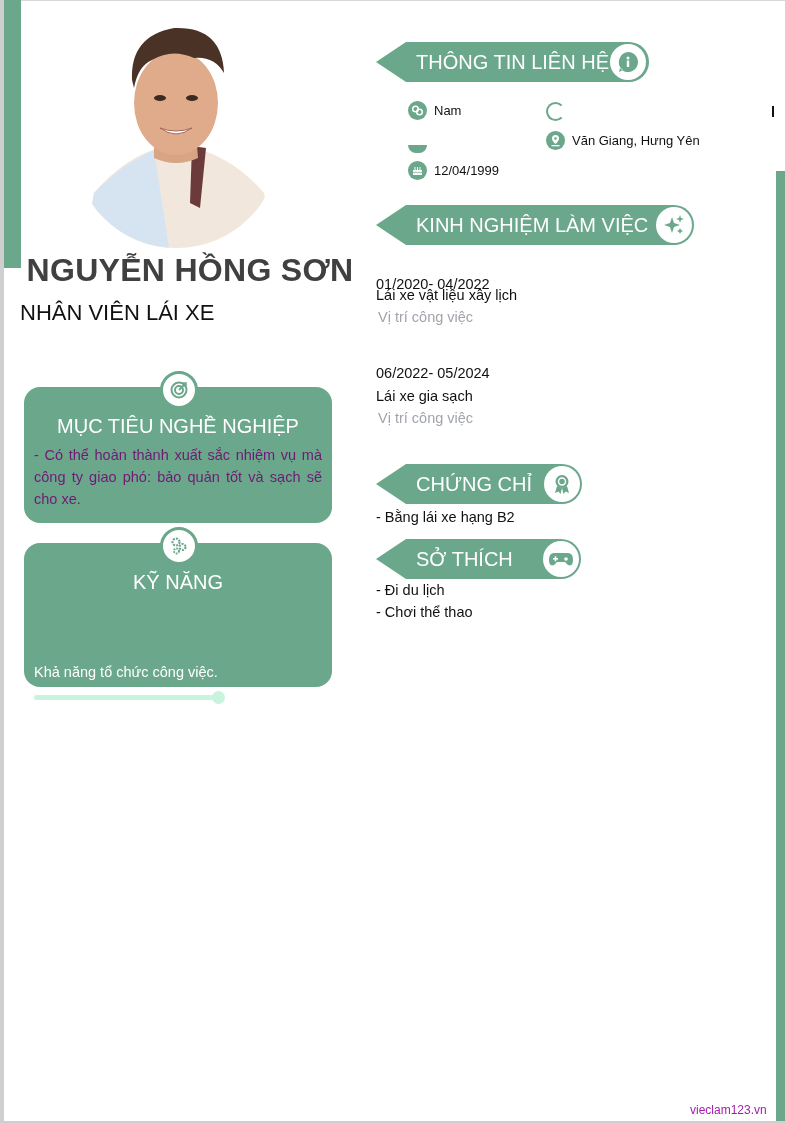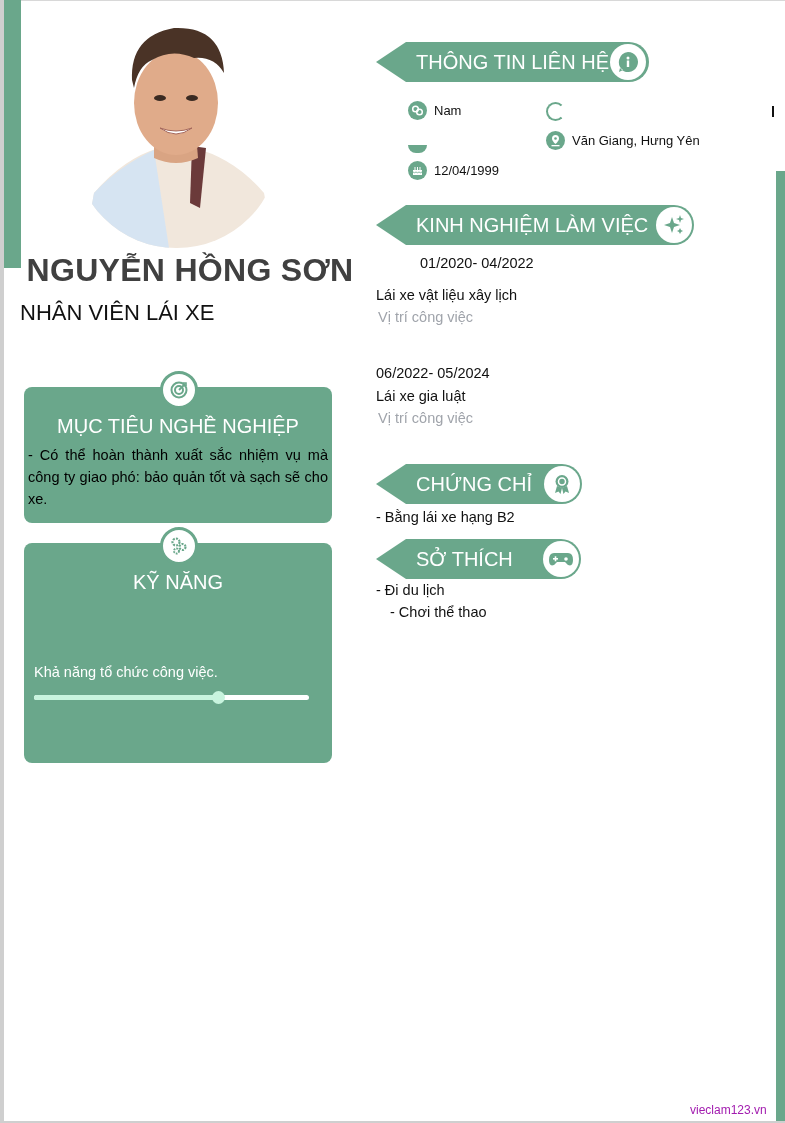--- a/index.html
+++ b/index.html
@@ -10,24 +10,24 @@
     .frame-bottom { position: absolute; left: 0; bottom: 0; width: 785px; height: 2px; background: #cfcfcf; }
     .bar-left { position: absolute; left: 4px; top: 0; width: 17px; height: 268px; background: #6aa78b; }
     .bar-right { position: absolute; left: 776px; top: 171px; width: 9px; height: 950px; background: #6aa78b; }
 
     .photo { position: absolute; left: 74px; top: 18px; width: 205px; height: 230px; overflow: hidden; border-radius: 0 0 102px 102px; }
     .photo svg { display: block; }
 
     .name { position: absolute; left: 20px; top: 252px; width: 340px; text-align: center; font-size: 32px; font-weight: bold; color: #404040; letter-spacing: 0.3px; }
     .job-title { position: absolute; left: 20px; top: 300px; width: 340px; text-align: left; font-size: 22px; color: #111; }
 
-    .card { position: absolute; left: 24px; width: 308px; background: #6aa78b; border-radius: 8px; color: #fff; }
+    .card { position: absolute; left: 24px; width: 308px; background: #6aa78b; border-radius: 16px; color: #fff; }
     .card-icon { position: absolute; left: 136px; top: -16px; width: 38px; height: 38px; border-radius: 50%; background: #fff; border: 3px solid #6aa78b; display: flex; align-items: center; justify-content: center; }
     .card-title { text-align: center; font-size: 20px; color: #fff; }
-    .card-text { font-size: 14.5px; line-height: 22px; color: #000000; text-align: justify; padding: 0 4px; }
+    .card-text { font-size: 14.5px; line-height: 22px; color: #701a75; text-align: justify; padding: 0 10px; }
 
     .skill { position: absolute; left: 10px; width: 275px; }
     .skill-label { font-size: 14.5px; color: #fff; }
     .skill-track { position: absolute; left: 0; width: 275px; height: 5px; border-radius: 3px; background: #fff; }
     .skill-fill { position: absolute; left: 0; top: 0; height: 5px; border-radius: 3px; background: #c8f4de; }
     .skill-knob { position: absolute; top: -4px; width: 13px; height: 13px; margin-left: -6px; border-radius: 50%; background: #c8f4de; }
 
     .banner { position: absolute; left: 376px; height: 40px; }
     .banner-shape { position: absolute; left: 0; top: 0; height: 40px; }
     .banner-title { position: absolute; top: 0; left: 40px; height: 40px; line-height: 40px; font-size: 20px; color: #fff; white-space: nowrap; }
@@ -79,21 +79,21 @@
       <circle cx="10" cy="10" r="7.5" fill="none" stroke="#6aa78b" stroke-width="2"></circle>
       <circle cx="10" cy="10" r="4" fill="none" stroke="#6aa78b" stroke-width="2"></circle>
       <path d="M10 10 L16 4" stroke="#6aa78b" stroke-width="2"></path>
       <path d="M14 3 L17 3 L17 6" stroke="#6aa78b" stroke-width="1.6" fill="none"></path>
     </svg>
   </div>
   <div class="card-title" style="margin-top:28px;">MỤC TIÊU NGHỀ NGHIỆP</div>
   <div class="card-text" style="margin-top:6px;">- Có thể hoàn thành xuất sắc nhiệm vụ mà công ty giao phó: bảo quản tốt và sạch sẽ cho xe.</div>
 </div>
 
-<div class="card" style="top:543px; height:220px;">
+<div class="card" style="top:543px; height:144px;">
   <div class="card-icon">
     <svg width="20" height="20" viewBox="0 0 20 20">
       <circle cx="7" cy="6" r="3.5" fill="none" stroke="#6aa78b" stroke-width="2.2" stroke-dasharray="2 1.2"></circle>
       <circle cx="13.5" cy="11" r="3" fill="none" stroke="#6aa78b" stroke-width="2.2" stroke-dasharray="2 1.2"></circle>
       <circle cx="7.5" cy="15" r="2.5" fill="none" stroke="#6aa78b" stroke-width="2" stroke-dasharray="1.8 1"></circle>
     </svg>
   </div>
   <div class="card-title" style="margin-top:28px;">KỸ NĂNG</div>
 
 
@@ -165,26 +165,26 @@
   <div class="banner-title">KINH NGHIỆM LÀM VIỆC</div>
   <div class="banner-icon" style="left:280px;">
     <svg width="24" height="24" viewBox="0 0 24 24">
       <path d="M10 4 L12 10 L18 12 L12 14 L10 20 L8 14 L2 12 L8 10 Z" fill="#6aa78b"></path>
       <path d="M18 2 L19 5 L22 6 L19 7 L18 10 L17 7 L14 6 L17 5 Z" fill="#6aa78b"></path>
       <path d="M18 15 L19 17 L21 18 L19 19 L18 21 L17 19 L15 18 L17 17 Z" fill="#6aa78b"></path>
     </svg>
   </div>
 </div>
 
-<div class="text" style="left:376px; top:255px;margin-left:44px;">01/2020- 04/2022</div>
+<div class="text" style="left:376px; top:276px;">01/2020- 04/2022</div>
 <div class="text" style="left:376px; top:287px;">Lái xe vật liệu xây lịch</div>
 <div class="text muted" style="left:378px; top:309px;">Vị trí công việc</div>
 
 <div class="text" style="left:376px; top:365px;">06/2022- 05/2024</div>
-<div class="text" style="left:376px; top:388px;">Lái xe gia luật</div>
+<div class="text" style="left:376px; top:388px;">Lái xe gia sạch</div>
 <div class="text muted" style="left:378px; top:410px;">Vị trí công việc</div>
 
 <div class="banner" style="top:464px; width:206px;">
   <svg class="banner-shape" width="206" height="40" viewBox="0 0 206 40">
     <path d="M0 20 L30 0 L186 0 A20 20 0 0 1 186 40 L30 40 Z" fill="#6aa78b"></path>
   </svg>
   <div class="banner-title">CHỨNG CHỈ</div>
   <div class="banner-icon" style="left:168px;">
     <svg width="22" height="22" viewBox="0 0 22 22">
       <circle cx="11" cy="8.5" r="6.5" fill="#6aa78b"></circle>
@@ -206,15 +206,15 @@
     <svg width="26" height="22" viewBox="0 0 26 22">
       <path d="M6 5 L20 5 Q25 5 25 12 Q25 19 20 17 L17 14 L9 14 L6 17 Q1 19 1 12 Q1 5 6 5 Z" fill="#6aa78b"></path>
       <rect x="5" y="10" width="5" height="1.6" fill="#fff"></rect>
       <rect x="6.7" y="8.3" width="1.6" height="5" fill="#fff"></rect>
       <circle cx="18" cy="11" r="1.8" fill="#fff"></circle>
     </svg>
   </div>
 </div>
 
 <div class="text" style="left:376px; top:582px;">- Đi du lịch</div>
-<div class="text" style="left:376px; top:604px;margin-left:14px;">- Chơi thể thao</div>
+<div class="text" style="left:376px; top:604px;">- Chơi thể thao</div>
 
 <div class="watermark">vieclam123.vn</div>
 
 </body></html>

